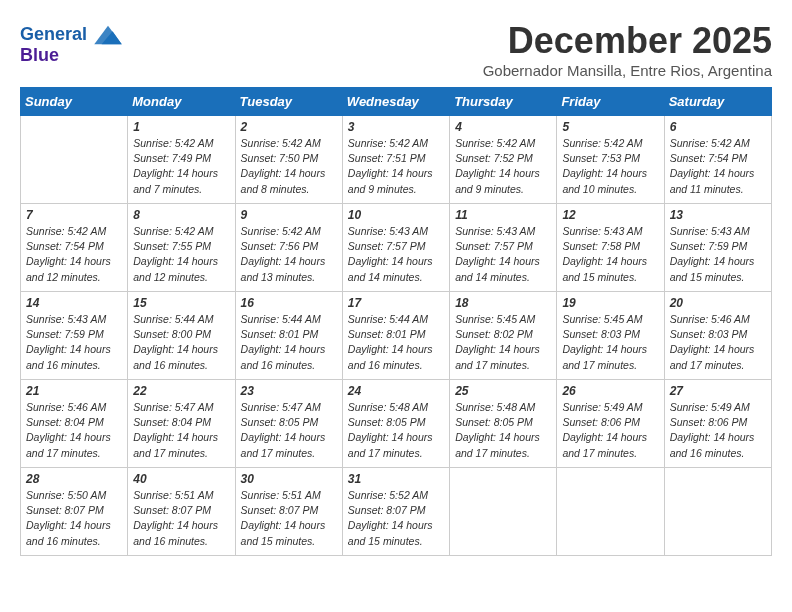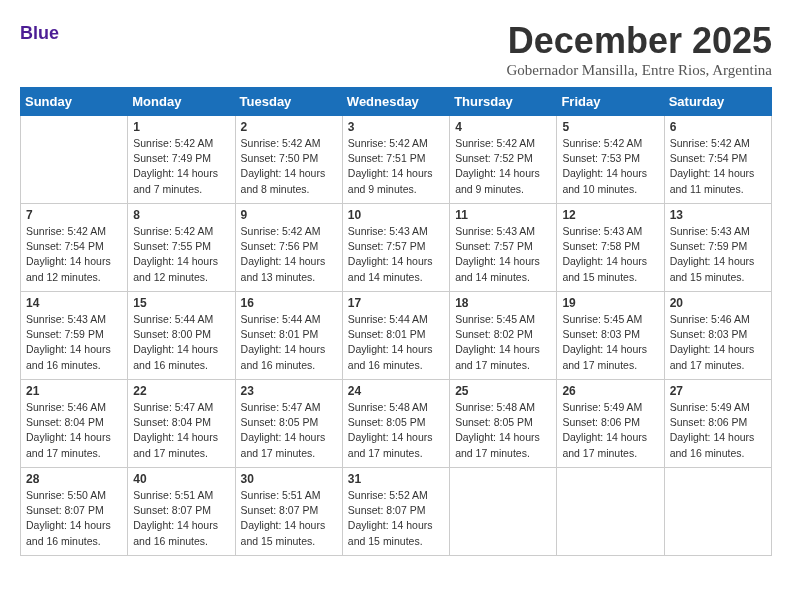--- a/index.html
+++ b/index.html
@@ -40,26 +40,26 @@
     }
     .month-year {
       font-size: 36px;
       font-weight: bold;
       color: #333;
       text-align: right;
     }
     .location {
       font-size: 15px;
       color: #555;
-      font-family: Liberation Serif, serif;
     }
     table {
       width: 100%;
       border-collapse: collapse;
       margin-top: 8px;
+      font-style: italic;
     }
     th {
       background-color: #1a6fba;
       color: white;
       font-size: 13px;
       font-weight: bold;
       padding: 6px 4px;
       text-align: left;
       border: 1px solid #1a6fba;
     }
@@ -87,20 +87,27 @@
     tr td {
       height: 88px;
     }
   </style>
 </head>
 <body>
 
 <div class="header">
   <div class="logo">
     <div>
+      <div class="logo-text">
+        <span>General</span>
+        <svg class="logo-icon" viewBox="0 0 30 24" style="display:inline-block;vertical-align:middle;margin-left:2px;">
+          <polygon points="0,22 15,2 30,22" fill="#1a6fba" opacity="0.85"></polygon>
+          <polygon points="8,22 20,8 30,22" fill="#1a6fba"></polygon>
+        </svg>
+      </div>
       <div class="logo-text" style="color:#4c1d95;">Blue</div>
     </div>
   </div>
   <div class="title-area">
     <div class="month-year">December 2025</div>
     <div class="location">Gobernador Mansilla, Entre Rios, Argentina</div>
   </div>
 </div>
 
 <table>

